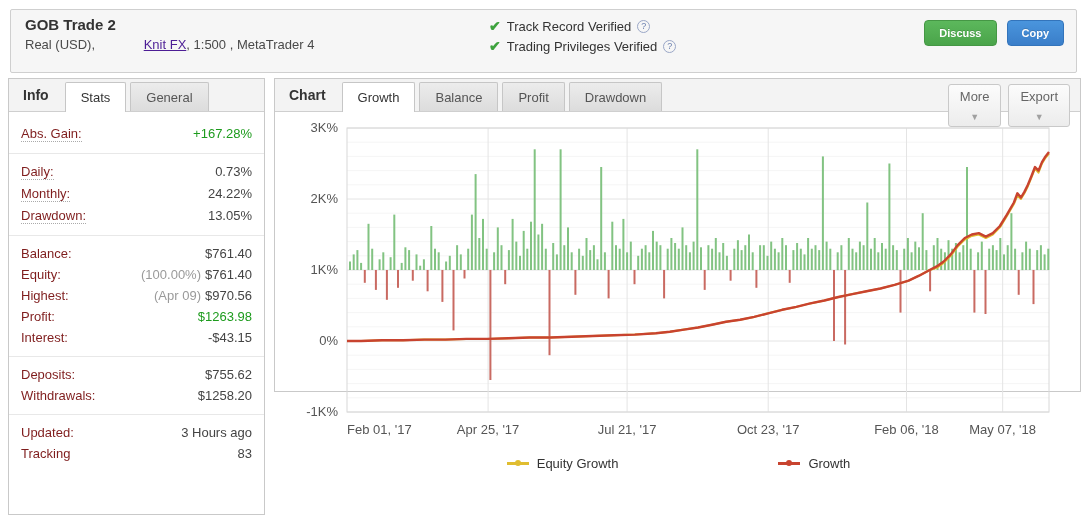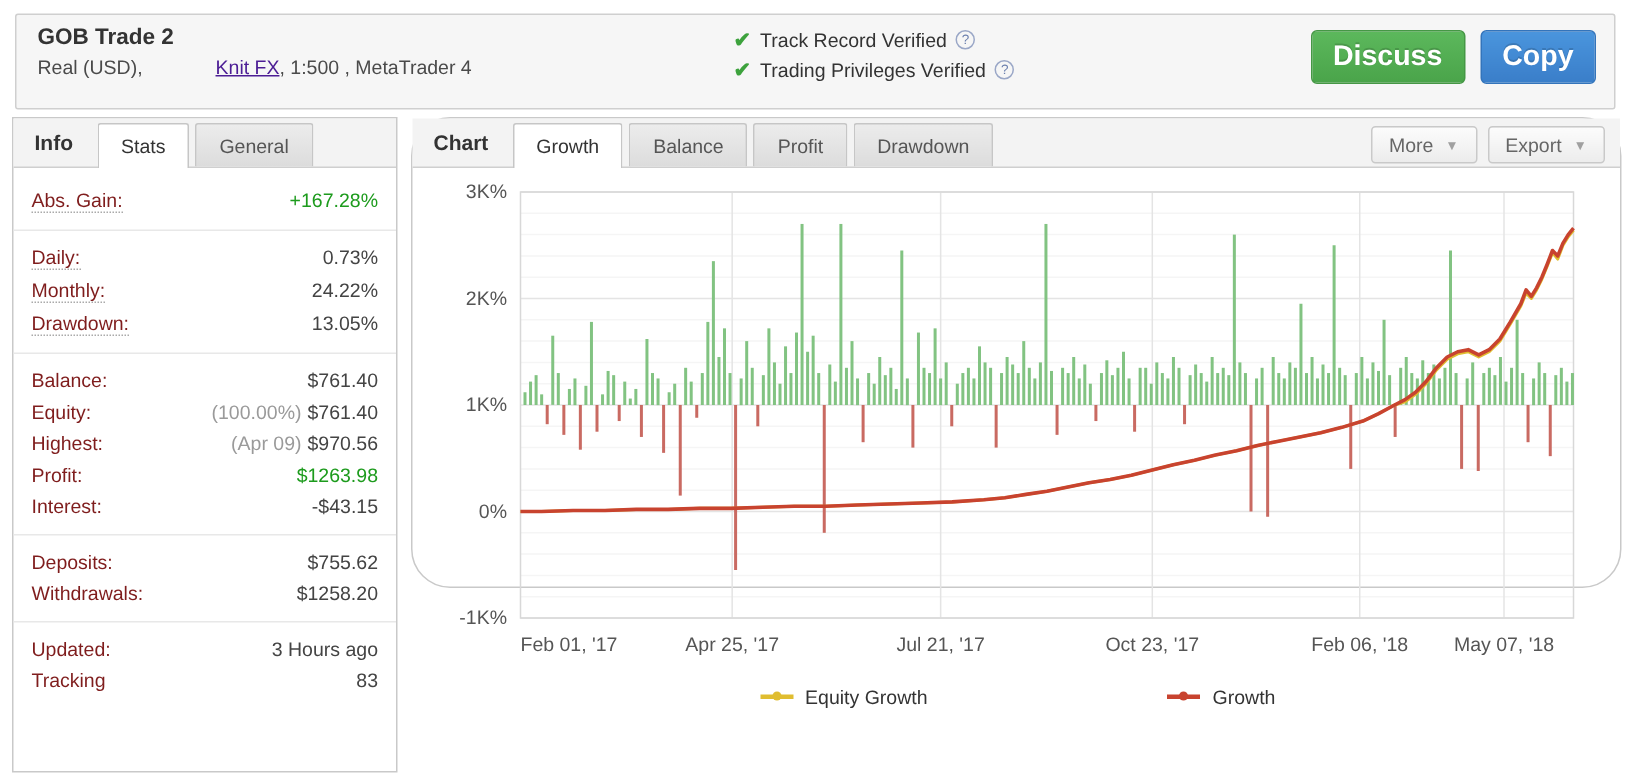--- a/index.html
+++ b/index.html
@@ -21,30 +21,30 @@
   .badge-row { display:flex; align-items:center; height:20px; font-size:13px; color:#333; }
   .check-icon { color:#3da23d; font-size:14px; font-weight:bold; margin-right:6px; }
   .help-icon {
     display:inline-block; width:13px; height:13px; margin-left:6px;
     border:1px solid #9aa7c7; border-radius:50%; color:#6b7fae;
     font-size:9px; line-height:11px; text-align:center; cursor:pointer;
   }
   .actions { position:absolute; right:12px; top:10px; display:flex; gap:10px; }
   .btn {
     display:inline-block; padding:6px 14px; border-radius:4px;
-    font-size:19px; font-weight:bold; color:#fff; cursor:pointer;
+    font-size:11px; font-weight:bold; color:#fff; cursor:pointer;
     text-shadow:0 -1px 0 rgba(0,0,0,.15);
   }
   .btn-discuss { background:linear-gradient(#5cb85c,#4aa44a); border:1px solid #459745; }
   .btn-copy { background:linear-gradient(#4a95dd,#3a7ec9); border:1px solid #3374bb; }
 
   
   .panel { position:absolute; background:#fff; border:1px solid #c9c9c9; }
   .info-panel { left:8px; top:78px; width:257px; height:437px; }
-  .chart-panel { left:274px; top:78px; width:807px; height:314px;border-radius:26px; }
+  .chart-panel { left:274px; top:78px; width:807px; height:314px; }
   .panel-tabs {
     position:relative; height:33px; background:#f3f3f3;
     border-bottom:1px solid #cfcfcf; display:flex; align-items:flex-end;
     padding-left:14px;
   }
   .panel-title {
     font-size:14px; font-weight:bold; color:#333;
     align-self:center; margin-right:16px;
   }
   .tab {
@@ -52,21 +52,21 @@
     font-size:13px; color:#555; cursor:pointer;
     background:linear-gradient(#ececec,#dcdcdc);
     border:1px solid #c6c6c6; border-bottom:none;
     border-radius:2px 2px 0 0; position:relative;text-align:center;
   }
   .tab.active { background:#fff; color:#333; margin-bottom:-1px; padding-bottom:7px; }
   .right-buttons { position:absolute; right:10px; top:5px; display:flex; gap:7px; }
   .mini-btn {
     display:flex; align-items:center; gap:8px; padding:4px 11px;
     background:linear-gradient(#fcfcfc,#ececec); border:1px solid #c9c9c9;
-    border-radius:3px; font-size:13px; color:#666; cursor:pointer;
+    border-radius:3px; font-size:13px; color:#666; cursor:pointer;flex-direction:column;
   }
   .caret-down { font-size:9px; color:#a0a0a0; }
 
   
   .info-body { padding:4px 0 0; }
   .info-group { padding:7px 12px 8px; border-bottom:1px solid #e8e8e8; }
   .info-group:last-child { border-bottom:none; }
   .info-row { display:flex; justify-content:space-between; align-items:baseline; padding:3px 0; font-size:13px; }
   .info-label { color:#7f1d1d; }
   .info-label.dotted { border-bottom:1px dotted #aaa; cursor:help; }

